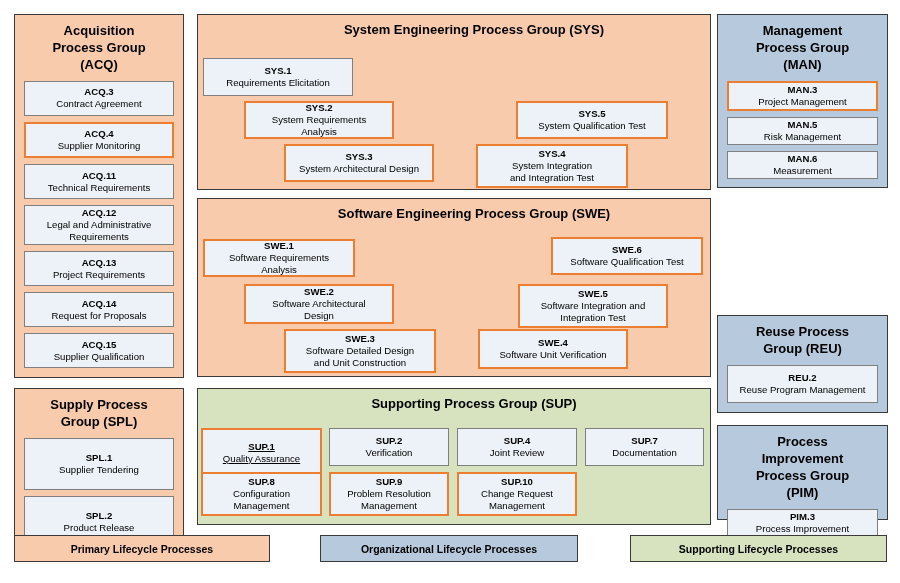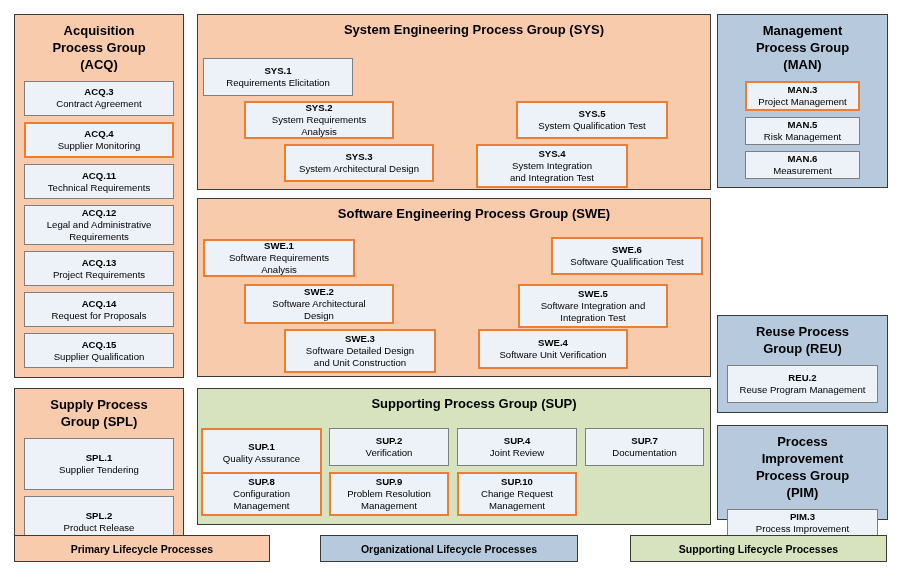--- a/index.html
+++ b/index.html
@@ -48,34 +48,34 @@
   .pos-sys-3{left:278px;top:129px;width:152px;height:44px;padding:1px 25px;}
   .pos-sys-4{left:318px;top:86px;width:152px;height:38px;}
   
   .pos-swe-0{left:5px;top:40px;width:152px;height:38px;}
   .pos-swe-1{left:46px;top:85px;width:150px;height:40px;}
   .pos-swe-2{left:86px;top:130px;width:152px;height:44px;padding:1px 12px;}
   .pos-swe-3{left:280px;top:130px;width:150px;height:40px;}
   .pos-swe-4{left:320px;top:85px;width:150px;height:44px;}
   .pos-swe-5{left:353px;top:38px;width:152px;height:38px;}
   
-  .pos-sup-0{left:3px;top:39px;width:121px;height:49px;}
+  .pos-sup-0{left:3px;top:39px;width:121px;height:49px;text-decoration:underline;}
   .pos-sup-1{left:131px;top:39px;width:120px;height:38px;}
   .pos-sup-2{left:259px;top:39px;width:120px;height:38px;}
   .pos-sup-3{left:387px;top:39px;width:119px;height:38px;}
   .pos-sup-4{left:3px;top:83px;width:121px;height:44px;}
   .pos-sup-5{left:131px;top:83px;width:120px;height:44px;}
   .pos-sup-6{left:259px;top:83px;width:120px;height:44px;}
   
   #group-acq{left:14px;top:14px;width:170px;height:364px;}
   #group-spl{left:14px;top:388px;width:170px;height:170px;}
   #group-sys{left:197px;top:14px;width:514px;height:176px;}
   #group-swe{left:197px;top:198px;width:514px;height:179px;}
   #group-sup{left:197px;top:388px;width:514px;height:137px;}
-  #group-man{left:717px;top:14px;width:171px;height:174px;align-items:center;}
+  #group-man{left:717px;top:14px;width:171px;height:174px;}
   #group-reu{left:717px;top:315px;width:171px;height:98px;}
   #group-pim{left:717px;top:425px;width:171px;height:95px;}
   
   .legend-box{
     position:absolute;box-sizing:border-box;border:1px solid var(--groupborder);
     display:flex;align-items:center;justify-content:center;
     font-weight:bold;font-size:10.5px;color:#000;
   }
   #legend-primary{left:14px;top:535px;width:256px;height:27px;}
   #legend-organizational{left:320px;top:535px;width:258px;height:27px;}

